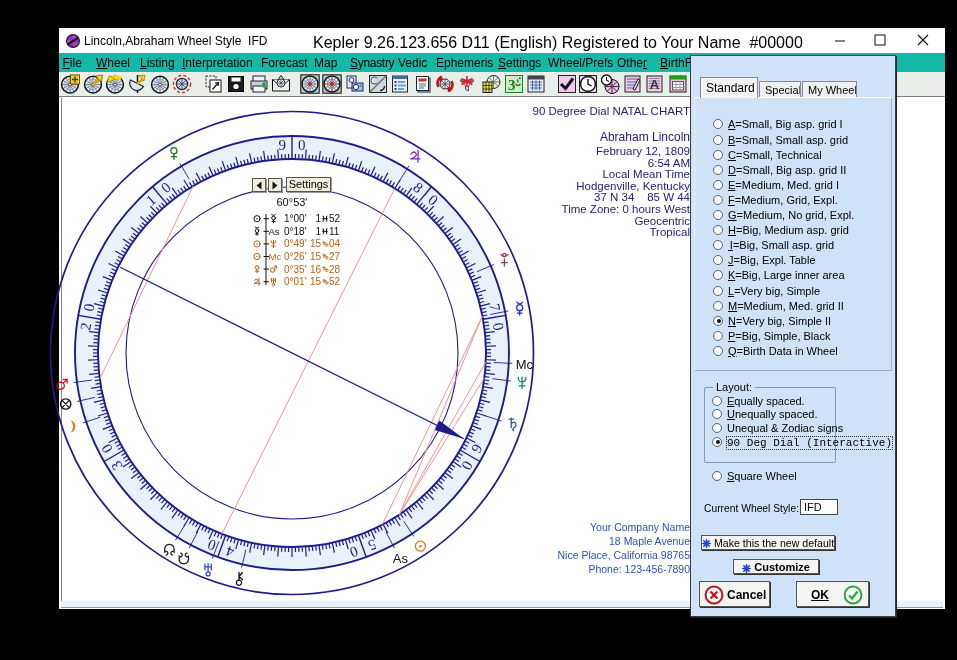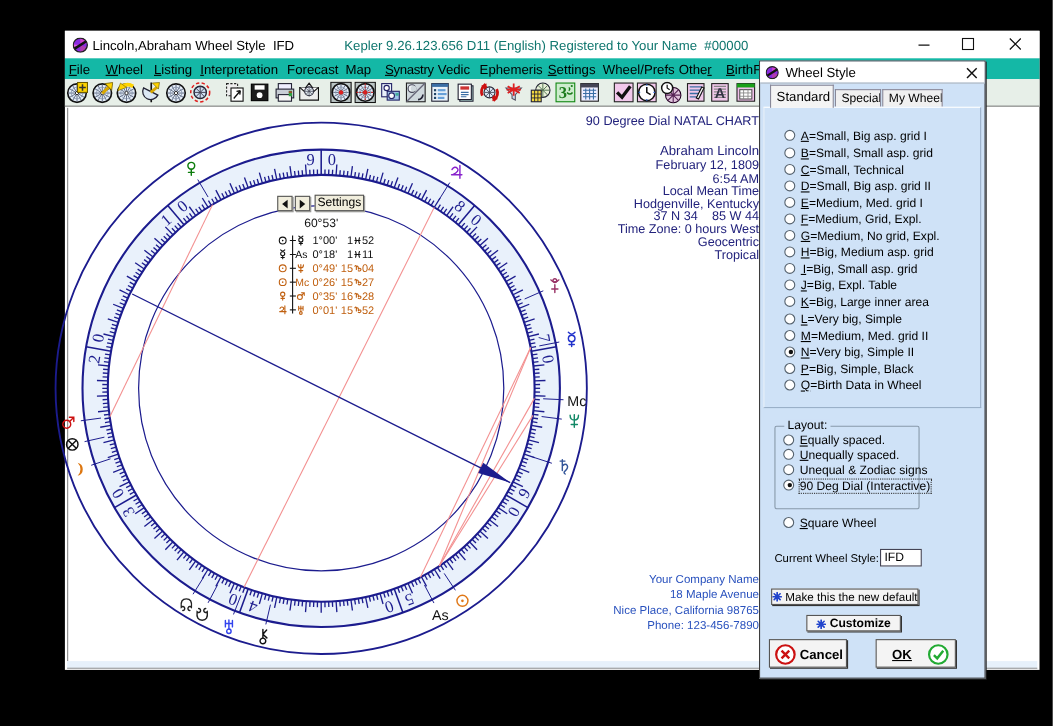--- a/index.html
+++ b/index.html
@@ -1,19 +1,19 @@
 <!DOCTYPE html>
 <html><head><meta charset="utf-8"><style>
 * { margin:0; padding:0; box-sizing:border-box; }
 body { width:957px; height:660px; background:#000; position:relative; overflow:hidden;
        font-family:"Liberation Sans", sans-serif; }
 #win { position:absolute; left:33px; top:28px; width:886px; height:581px; background:#fff;margin-left:26px; }
 #titlebar { position:absolute; left:0; top:0; width:100%; height:25px; background:#fff; }
 #titlebar .ttl { position:absolute; left:25px; top:6px; font-size:12px; color:#000; }
-#titlebar .ttl2 { position:absolute; left:254px; top:6px; font-size:12px; color:#0f766e; }
+#titlebar .ttl2 { position:absolute; left:254px; top:6px; font-size:16px; color:#000000; }
 .wbtn { position:absolute; top:0; color:#111; }
 #menubar { position:absolute; left:0; top:25px; width:100%; height:19px; background:#14b8a6; font-size:12px; }
 #menubar span { position:absolute; top:3px; }
 #toolbar { position:absolute; left:0; top:44px; width:100%; height:25px; background:#e7efe8; border-bottom:1px solid #808080; }
 .tbi { position:absolute; top:2px; }
 #content { position:absolute; left:2px; top:70px; width:862px; height:503px; background:#fff;
            border-left:1px solid #888; }
 #bstrip { position:absolute; left:2px; top:573px; width:882px; height:7px; background:#e7f1fb; border-bottom:1px solid #9a9a9a; }
 #sidebar { position:absolute; left:862px; top:47px; width:24px; height:526px; background:#fff; }
 .navyblock { position:absolute; right:267px; text-align:right; color:#22227c; }
@@ -26,21 +26,21 @@
 .tab.act { top:0; height:21px; background:#f4f4f4; font-size:12px; z-index:2; padding-top:3px; }
 #dpage { position:absolute; left:3px; top:41px; width:198px; height:274px; border:1px solid #9ab0c8;
          border-top:1px solid #fff; border-left-color:#e8f0f8; background:#cfe2f7; }
 .group { position:absolute; border:1px solid #8899aa; border-radius:2px; }
 .glabel { position:absolute; top:-7px; left:8px; background:#cfe2f7; padding:0 3px; font-size:11px; }
 .rrow { position:absolute; left:22px; height:14px; font-size:11px; white-space:nowrap; }
 .rc { display:inline-block; width:10px; height:10px; border-radius:50%; background:#fff; border:1px solid #55626e;
       margin-right:5px; vertical-align:-1px; position:relative; }
 .rdot { position:absolute; left:2.5px; top:2.5px; width:4px; height:4px; border-radius:50%; background:#111; }
 .rt { }
-.focus { outline:1px dotted #333; }
+.focus { outline:1px dotted #333;font-family:Liberation Mono, monospace; }
 .btn { position:absolute; background:#f4f4f4; border:1px solid #555; box-shadow:1px 1px 0 #333; font-size:11px;
        text-align:center; }
 u { text-underline-offset:1px; }
 </style></head><body>
 <div id="win">
   <div id="titlebar">
     <svg style="position:absolute;left:7px;top:6px" width="14" height="14" viewBox="0 0 14 14">
       <circle cx="7" cy="7" r="6.5" fill="#8a2be2"></circle>
       <path d="M7 7 L7 .5 A6.5 6.5 0 0 1 13.2 5 Z" fill="#d040d0"></path>
       <path d="M7 7 L13.2 9 A6.5 6.5 0 0 1 7 13.5 Z" fill="#b03ab0"></path>
@@ -886,33 +886,20 @@
     <svg width="8" height="9" viewBox="0 0 8 9">
       <path d="M1.5 0.5 L6.5 4.5 L1.5 8.5 Z" fill="#111"></path>
     </svg>
   </div>
 <div style="position:absolute;left:286px;top:177px;width:45px;height:15px;background:#f1eedd;border:1px solid #555;box-shadow:1px 1px 0 #999;font-size:11px;text-align:center;line-height:13px">Settings</div>
 <div class="navyblock" style="top:105px;font-size:11.5px">90 Degree Dial NATAL CHART</div>
 <div class="navyblock" style="top:130px;font-size:12px;font-weight:normal">Abraham Lincoln</div>
 <div class="navyblock" style="top:146px;font-size:11.5px;line-height:11.6px">February 12, 1809<br>6:54 AM<br>Local Mean Time<br>Hodgenville, Kentucky<br>37 N 34&nbsp;&nbsp;&nbsp;&nbsp;85 W 44<br>Time Zone: 0 hours West<br>Geocentric<br>Tropical</div>
 <div class="blueblock" style="top:520px">Your Company Name<br>18 Maple Avenue<br>Nice Place, California 98765<br>Phone: 123-456-7890</div>
 <div id="dialog">
-  <div id="dtitle">
-    <svg style="position:absolute;left:5px;top:4px" width="12" height="12" viewBox="0 0 14 14">
-      <circle cx="7" cy="7" r="6.5" fill="#8a2be2"></circle>
-      <path d="M7 7 L7 .5 A6.5 6.5 0 0 1 13.2 5 Z" fill="#d040d0"></path>
-      <path d="M7 7 L13.2 9 A6.5 6.5 0 0 1 7 13.5 Z" fill="#b03ab0"></path>
-      <path d="M1.5 10.5 L12.5 3.5" stroke="#111" stroke-width="2.4"></path>
-      <circle cx="7" cy="7" r="6.4" fill="none" stroke="#222" stroke-width="1.2"></circle>
-    </svg>
-    <span style="position:absolute;left:23px;top:3px;font-size:12px">Wheel Style</span>
-    <svg style="position:absolute;right:6px;top:5px" width="11" height="11" viewBox="0 0 10 10">
-      <path d="M1 1 L9 9 M9 1 L1 9" stroke="#111" stroke-width="1.2"></path>
-      </svg>
-  </div>
   <div id="dtabs">
     <div class="tab" style="left:64px;width:42px">Special</div>
     <div class="tab" style="left:107px;width:55px">My Wheel</div>
     <div class="tab act" style="left:5px;width:58px">Standard</div>
   </div>
   <div id="dpage"></div>
   <div class="rrow" style="top:62.4px"><span class="rc"></span><span class="rt"><u>A</u>=Small, Big asp. grid I</span></div>
     <div class="rrow" style="top:77.5px"><span class="rc"></span><span class="rt"><u>B</u>=Small, Small asp. grid</span></div>
     <div class="rrow" style="top:92.6px"><span class="rc"></span><span class="rt"><u>C</u>=Small, Technical</span></div>
     <div class="rrow" style="top:107.7px"><span class="rc"></span><span class="rt"><u>D</u>=Small, Big asp. grid II</span></div>

